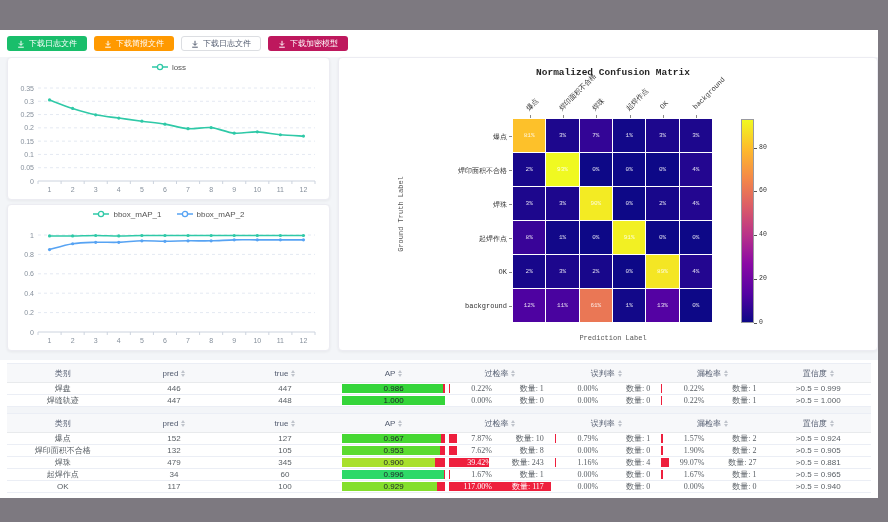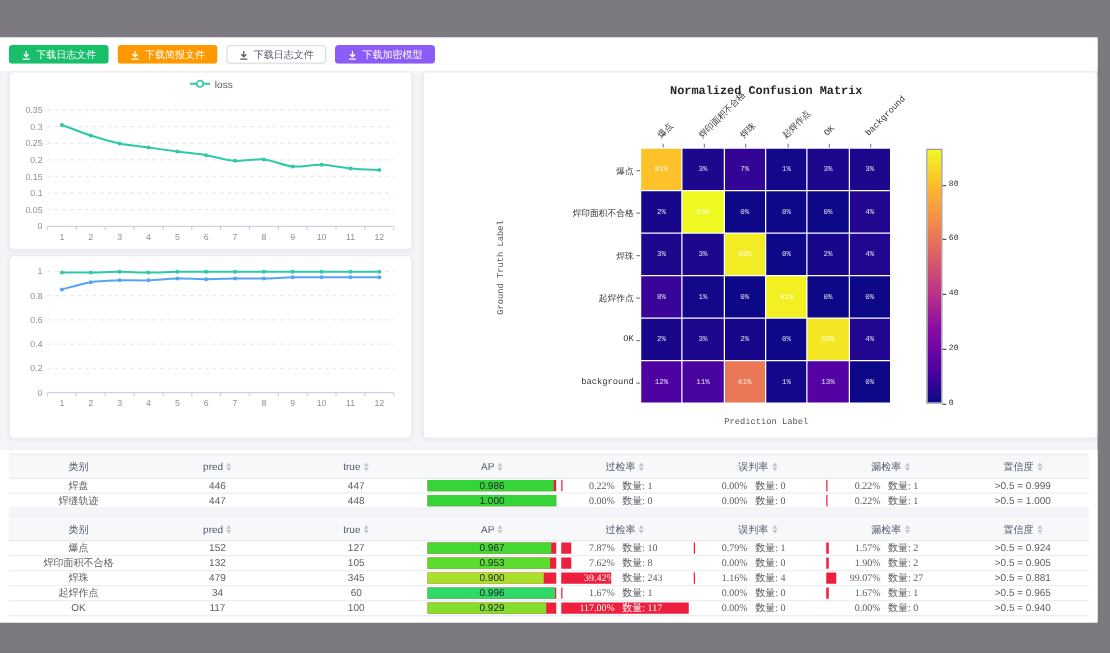--- a/index.html
+++ b/index.html
@@ -8,21 +8,21 @@
           font-family:"Liberation Sans","DejaVu Sans",sans-serif;}
   .content{position:absolute;left:0;top:30px;width:878px;height:468px;background:#f3f5f8;}
   
   .toolbar{height:27px;background:#ffffff;display:flex;align-items:center;gap:7px;padding-left:7px;}
   .btn{display:inline-flex;align-items:center;gap:4px;height:15px;padding:0 9px;border-radius:3px;
        font-size:8px;border:1px solid transparent;cursor:pointer;white-space:nowrap;line-height:1;}
   .btn svg{flex:0 0 auto;}
   .btn-green{background:#19be6b;color:#fff;}
   .btn-orange{background:#ff9900;color:#fff;}
   .btn-white{background:#fff;color:#515a6e;border-color:#dcdee2;}
-  .btn-gray{background:#8b5cf6;color:#fff;}
+  .btn-gray{background:#be185d;color:#fff;}
   
   .charts-region{position:relative;height:303px;}
   .card{position:absolute;background:#fff;border:1px solid #ececf2;border-radius:4px;
         box-shadow:0 1px 3px rgba(31,35,41,.06);}
   #card-loss{left:7px;top:0;width:323px;height:143px;}
   #card-map{left:7px;top:147px;width:323px;height:147px;}
   #card-cm{left:338px;top:0;width:540px;height:294px;font-family:Liberation Mono, monospace;}
   .legend{height:18px;display:flex;align-items:center;justify-content:center;gap:14px;}
   .legend-item{display:flex;align-items:center;gap:3px;font-size:8px;color:#555;cursor:pointer;}
   
@@ -56,21 +56,21 @@
   .cell{height:11px;display:flex;align-items:center;justify-content:center;
         font-size:8px;color:#5a6066;overflow:hidden;}
   .ap-wrap{position:relative;flex:1;height:9px;margin:0 2px;background:#ee1f3d;}
   .ap-bar{position:absolute;left:0;top:0;bottom:0;}
   .ap-text{position:absolute;inset:0;display:flex;align-items:center;justify-content:center;
            font-size:8px;color:#1d2129;text-align:center;}
   .rate-wrap{position:relative;flex:1;height:9px;margin:0 2px;}
   .rate-bar{position:absolute;left:0;top:0;bottom:0;background:#ee1f3d;}
   .rate-text{position:absolute;inset:0;display:flex;align-items:center;justify-content:center;gap:6px;font-family:Liberation Serif, serif;}
   .rate-text .pct{width:36px;text-align:right;font-size:8px;}
-  .rate-text .cnt{width:46px;text-align:left;font-size:8px;}
+  .rate-text .cnt{width:46px;text-align:right;font-size:8px;}
 </style>
 </head>
 <body>
 
 <div class="screen">
   <div class="content">
 
     <div class="toolbar" id="toolbar">
         <button class="btn btn-green">
           <svg width="8" height="8" viewBox="0 0 8 8">
@@ -162,20 +162,36 @@
             <circle cx="180.04166666666666" cy="52.654285714285706" r="1.6" fill="#2fc9a7"></circle>
             <circle cx="203.125" cy="51.59142857142856" r="1.6" fill="#2fc9a7"></circle>
             <circle cx="226.20833333333334" cy="57.171428571428564" r="1.6" fill="#2fc9a7"></circle>
             <circle cx="249.29166666666666" cy="55.84285714285714" r="1.6" fill="#2fc9a7"></circle>
             <circle cx="272.375" cy="58.76571428571429" r="1.6" fill="#2fc9a7"></circle>
             <circle cx="295.4583333333333" cy="60.09428571428571" r="1.6" fill="#2fc9a7"></circle>
           </svg>
       </div>
 
       <div class="card" id="card-map">
+        <div class="legend" id="legend-map">
+            <span class="legend-item">
+              <svg width="18" height="8">
+                <line x1="1" y1="4" x2="17" y2="4" stroke="#2fc9a7" stroke-width="1.5"></line>
+                <circle cx="9" cy="4" r="2.6" fill="#fff" stroke="#2fc9a7" stroke-width="1.3"></circle>
+              </svg>
+              <span>bbox_mAP_1</span>
+            </span>
+            <span class="legend-item">
+              <svg width="18" height="8">
+                <line x1="1" y1="4" x2="17" y2="4" stroke="#57a3f3" stroke-width="1.5"></line>
+                <circle cx="9" cy="4" r="2.6" fill="#fff" stroke="#57a3f3" stroke-width="1.3"></circle>
+              </svg>
+              <span>bbox_mAP_2</span>
+            </span>
+          </div>
         <svg id="chart-map" width="321" height="127">
             <line x1="30" x2="307" y1="109" y2="109" stroke="#ccd3de" stroke-dasharray="" stroke-width="1"></line>
             <text x="26" y="111.5" text-anchor="end" font-size="7" fill="#86909c">0</text>
             <line x1="30" x2="307" y1="89.60000000000001" y2="89.60000000000001" stroke="#e4e9f2" stroke-dasharray="3 3" stroke-width="1"></line>
             <text x="26" y="92.10000000000001" text-anchor="end" font-size="7" fill="#86909c">0.2</text>
             <line x1="30" x2="307" y1="70.19999999999999" y2="70.19999999999999" stroke="#e4e9f2" stroke-dasharray="3 3" stroke-width="1"></line>
             <text x="26" y="72.69999999999999" text-anchor="end" font-size="7" fill="#86909c">0.4</text>
             <line x1="30" x2="307" y1="50.800000000000004" y2="50.800000000000004" stroke="#e4e9f2" stroke-dasharray="3 3" stroke-width="1"></line>
             <text x="26" y="53.300000000000004" text-anchor="end" font-size="7" fill="#86909c">0.6</text>
             <line x1="30" x2="307" y1="31.399999999999995" y2="31.399999999999995" stroke="#e4e9f2" stroke-dasharray="3 3" stroke-width="1"></line>

